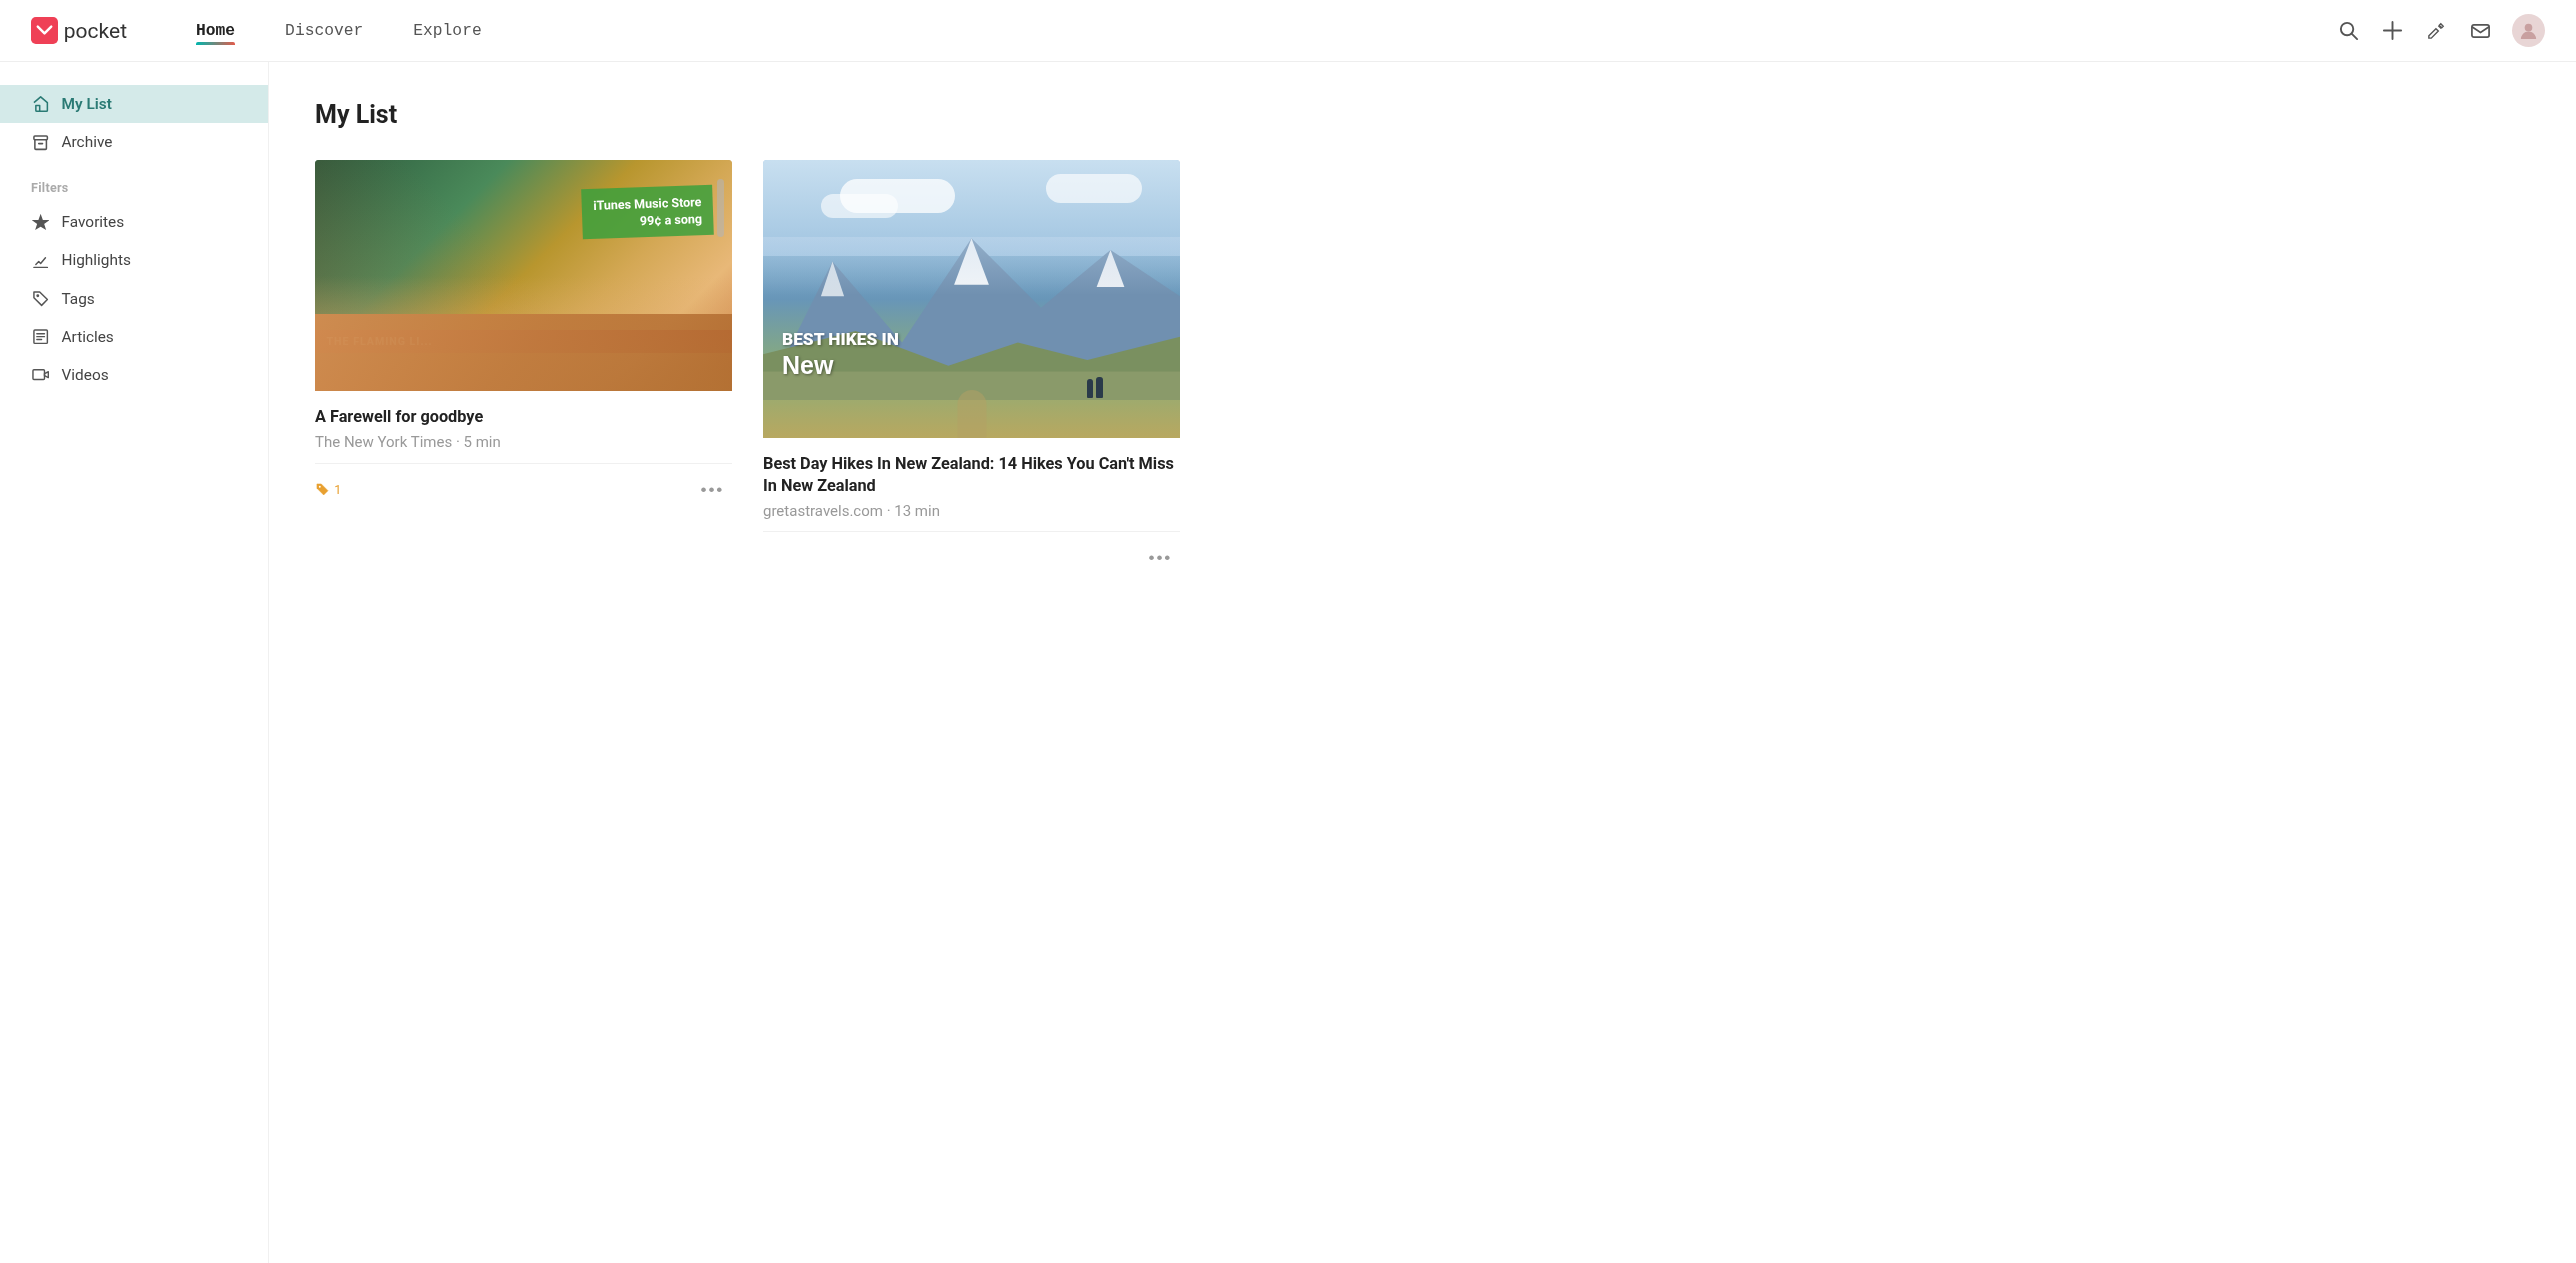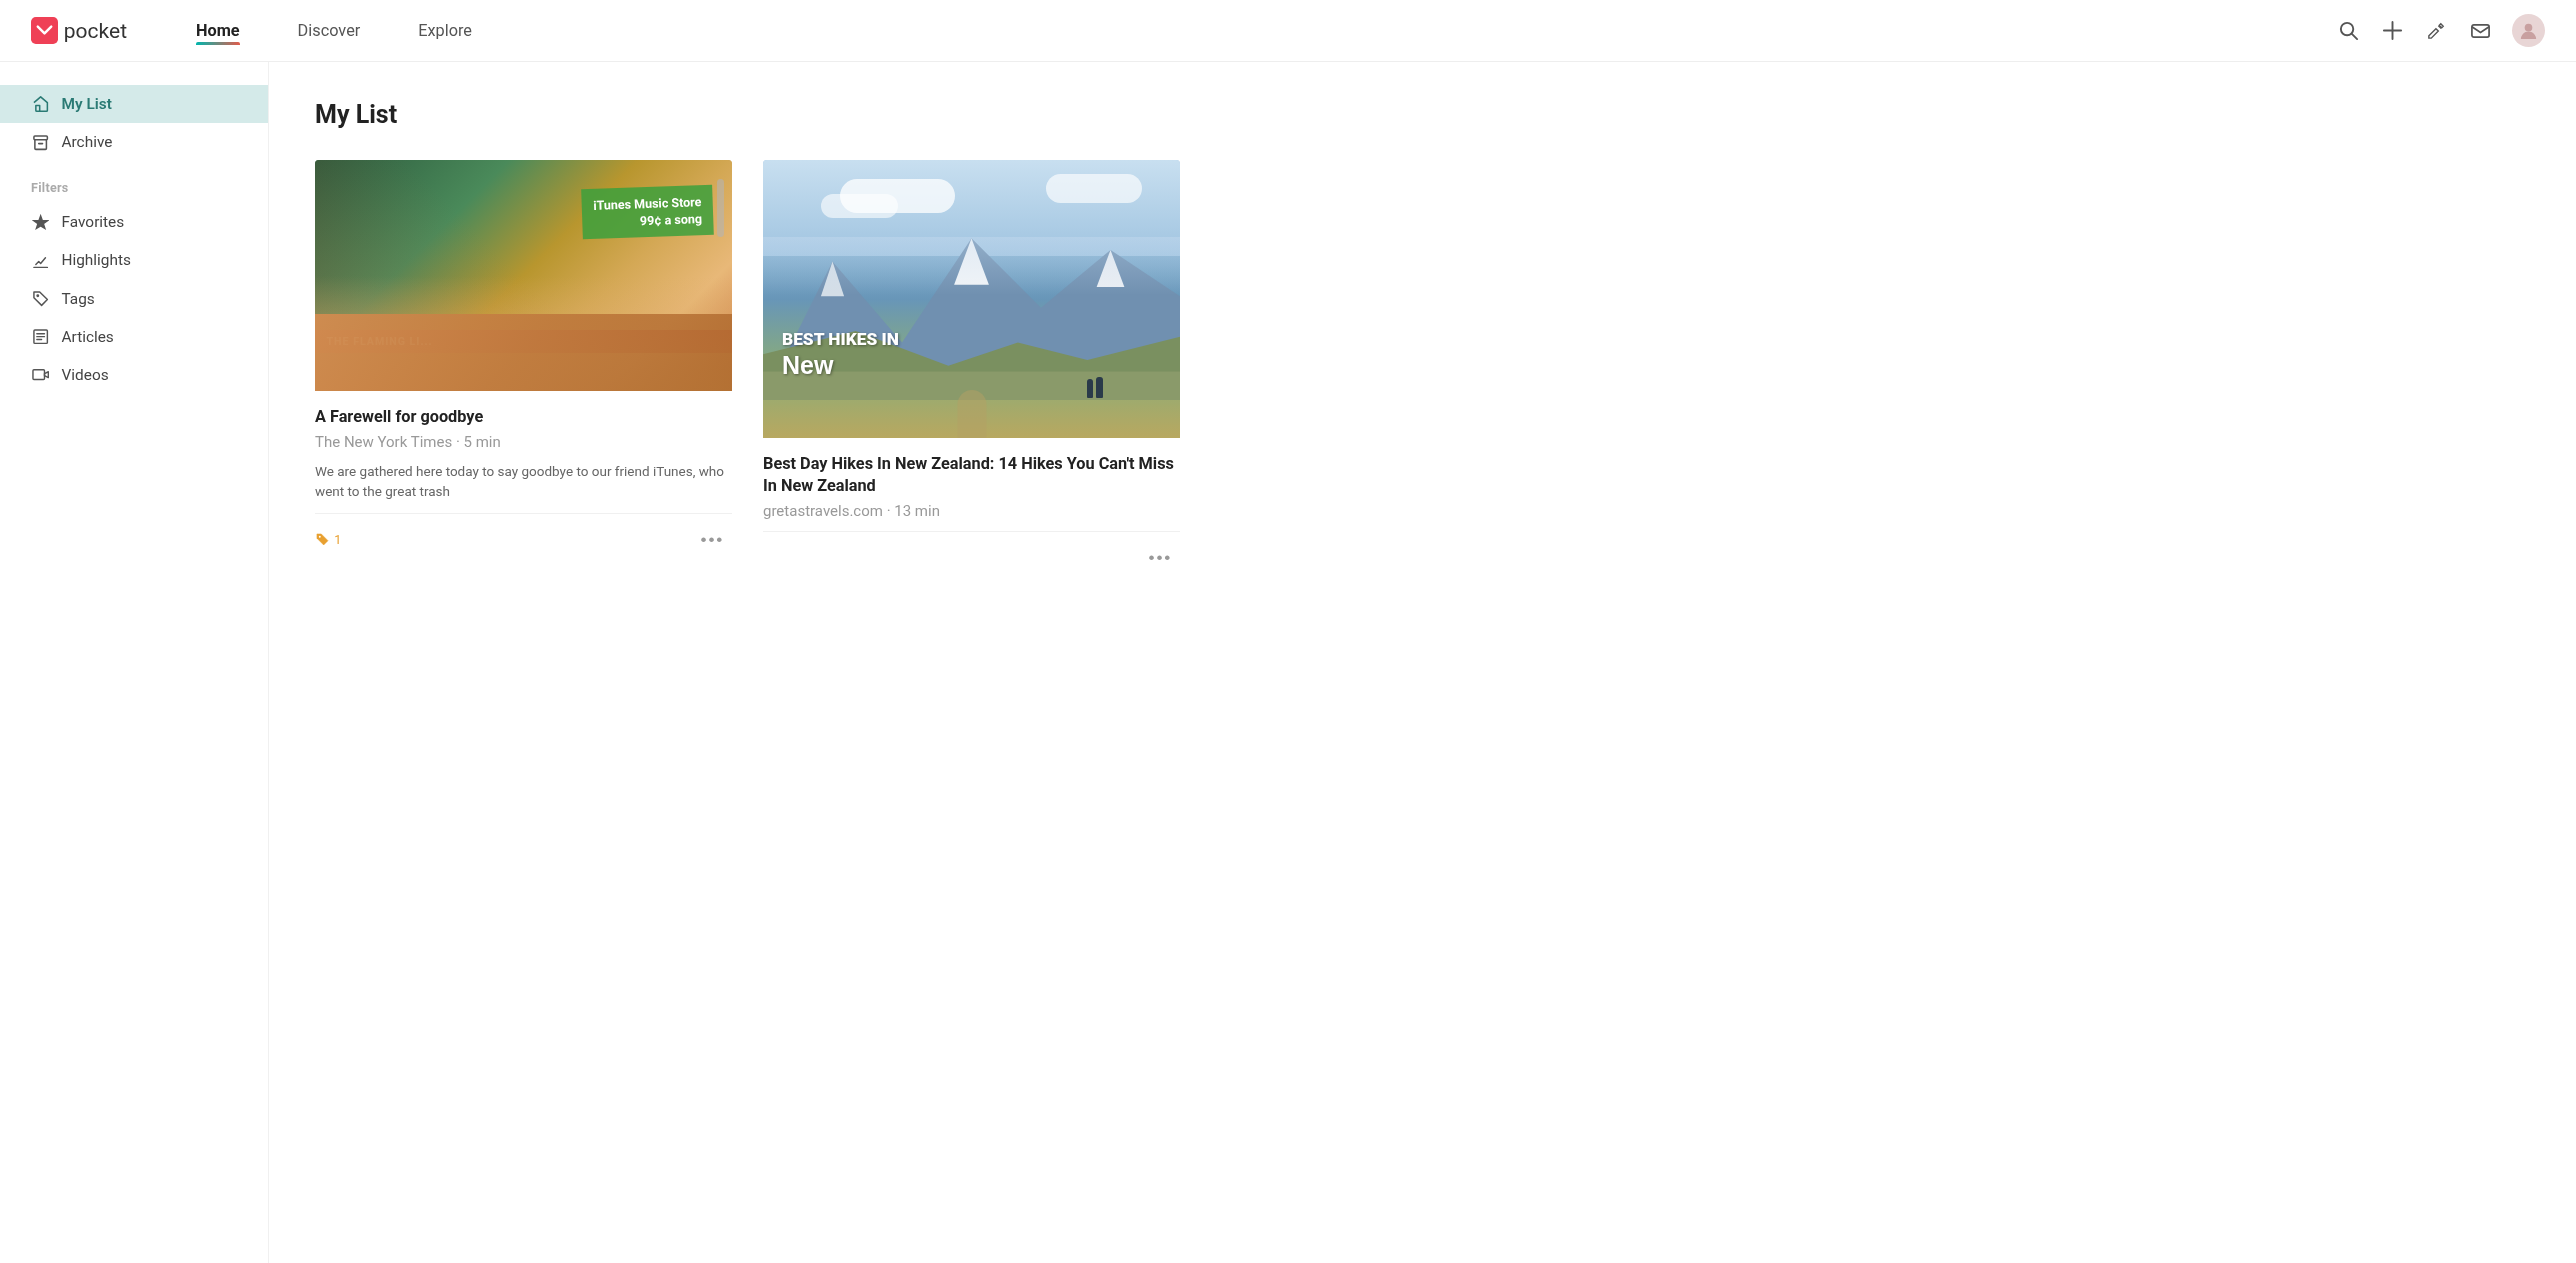--- a/index.html
+++ b/index.html
@@ -23,22 +23,23 @@
       color: #333;
       margin-right: 46px;
     }
     .logo-icon {
       width: 27px;
       height: 27px;
     }
     .nav {
       display: flex;
       align-items: center;
-      gap: 12px;
+      gap: 4px;
       height: 100%;
+      font-family: Liberation Mono, monospace;
     }
     .nav-item {
       padding: 0 23px;
       height: 100%;
       display: flex;
       align-items: center;
       font-size: 16.3px;
       color: #555;
       cursor: pointer;
       position: relative;
@@ -441,21 +442,20 @@
 
           <div style="position:absolute; top:19px; right:7.7px; width:7.7px; height:58px; background: rgba(180,180,180,0.6); border-radius:3.8px;"></div>
         </div>
         <div class="card-body">
           <div class="card-title">A Farewell for goodbye</div>
           <div class="card-meta">
             <span>The New York Times</span>
             <span> · </span>
             <span>5 min</span>
           </div>
-          <div class="card-excerpt">We are gathered here today to say goodbye to our friend iTunes, who went to the great trash</div>
           <div class="card-footer">
             <div class="card-tag">
               <svg width="15.4" height="15.4" viewBox="0 0 16 16" fill="none">
                 <path d="M2 2h4.5l7 7-4.5 4.5-7-7V2z" fill="#e8a030" stroke="#e8a030" stroke-width="0.5" stroke-linejoin="round"></path>
                 <circle cx="5" cy="5" r="1" fill="white"></circle>
               </svg>
               <span>1</span>
             </div>
             <button class="more-btn">•••</button>
           </div>

